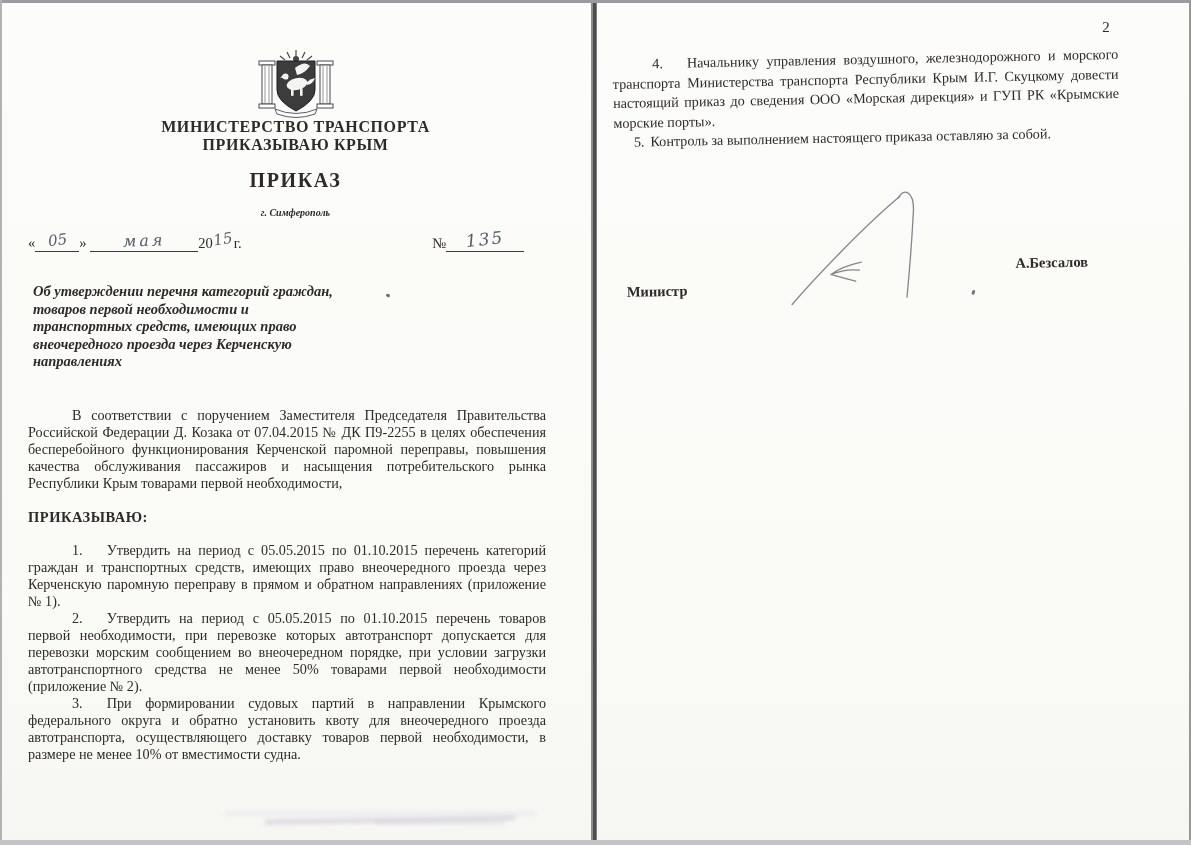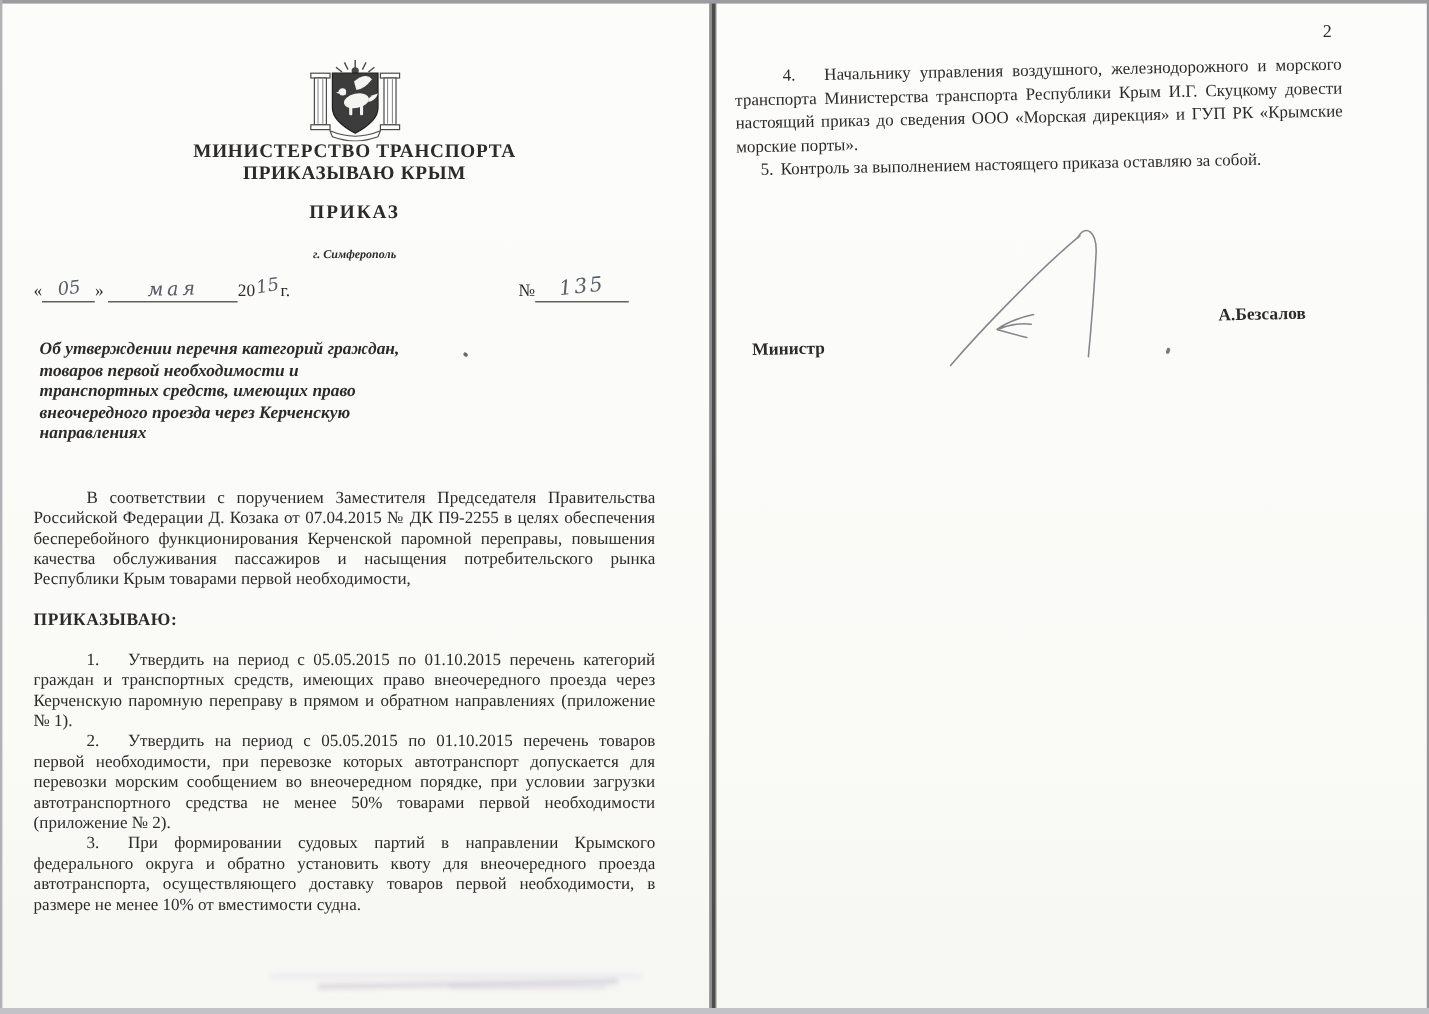--- a/index.html
+++ b/index.html
@@ -19,21 +19,21 @@
 
   .page{position:absolute;top:0;height:845px;}
   .page1{left:0;width:591px;}
   .page2{left:597px;width:592px;}
 
   
   .hdr-line{position:absolute;left:0;width:100%;text-align:center;}
   .emblem{position:absolute;left:50%;transform:translateX(-50%);top:48px;}
   .org{top:118px;font-size:16px;font-weight:bold;letter-spacing:.6px;}
   .org2{top:136px;}
-  .doctype{top:169px;font-size:16px;font-weight:bold;letter-spacing:1.6px;text-align:center;}
+  .doctype{top:169px;font-size:20px;font-weight:bold;letter-spacing:1.6px;text-align:center;}
   .city{top:207px;font-size:10px;font-weight:bold;font-style:italic;}
 
   
   .date-row{position:absolute;left:28px;top:231px;width:512px;height:26px;font-size:14.5px;}
   .date-left{position:absolute;left:0;top:0;white-space:nowrap;}
   .num-right{position:absolute;left:404px;top:0;white-space:nowrap;}
   .blank{display:inline-block;border-bottom:1px solid #3a3a3a;text-align:center;vertical-align:bottom;height:20px;}
   .blank.day{width:44px;}
   .blank.month{width:108px;}
   .blank.num{width:78px;}

